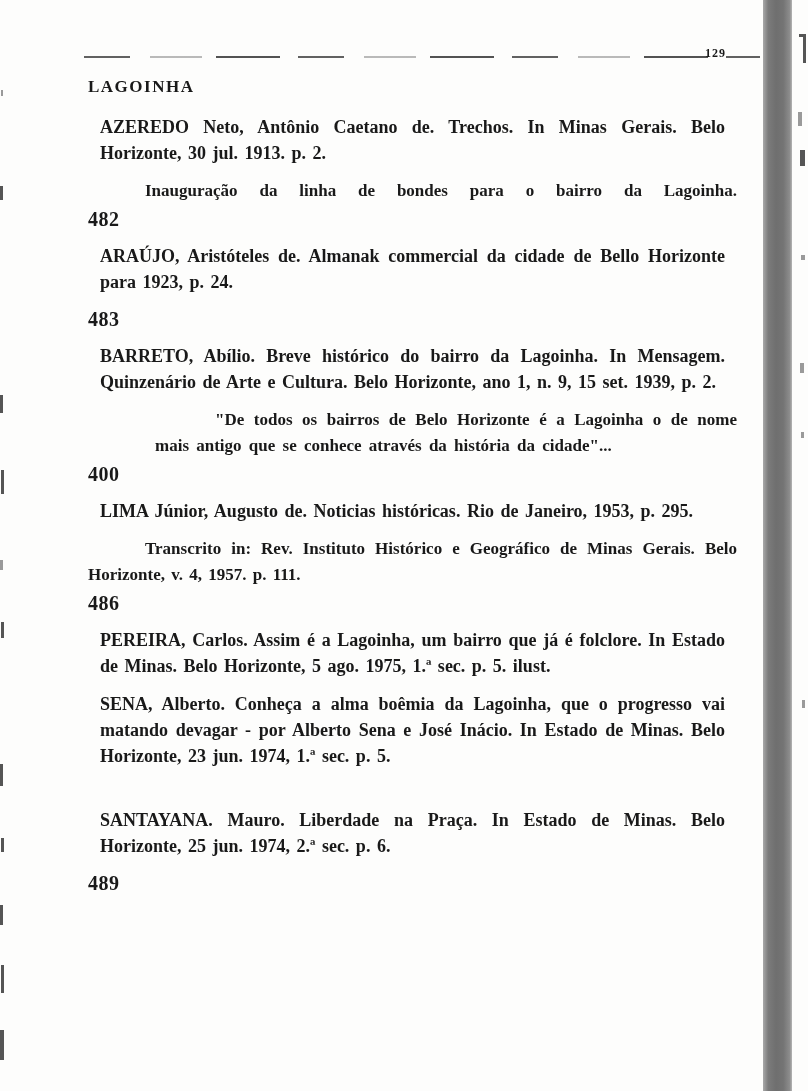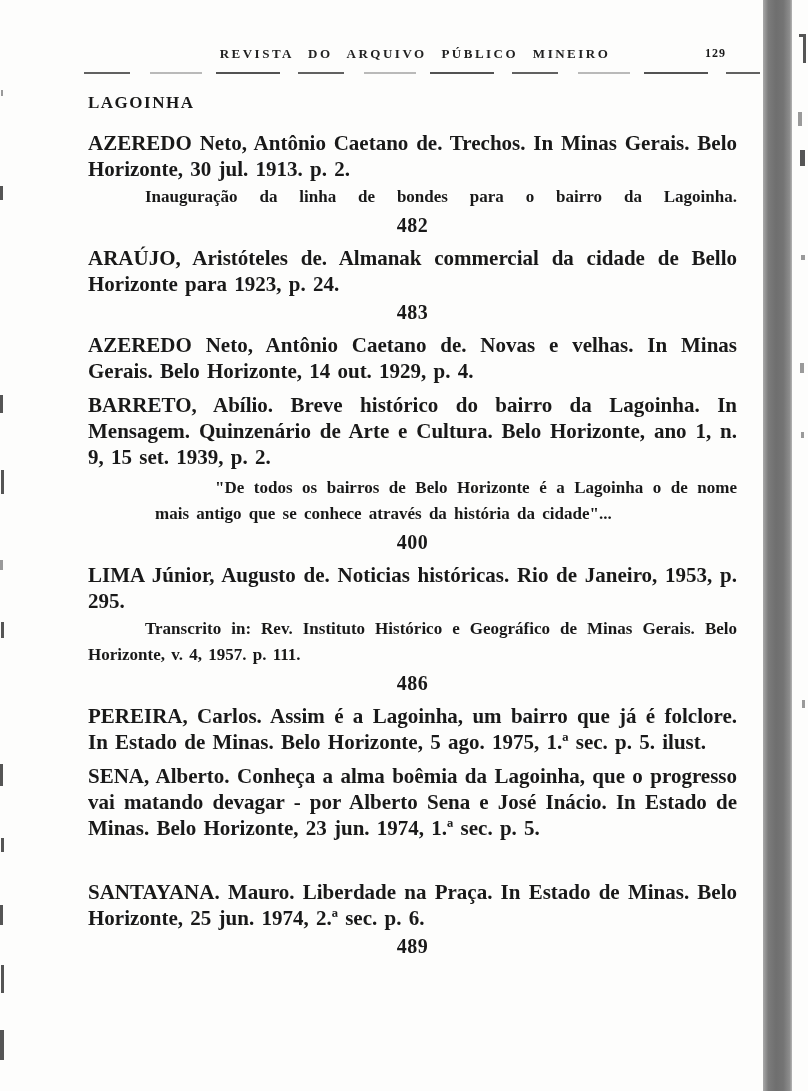--- a/index.html
+++ b/index.html
@@ -56,22 +56,22 @@
   .section-title{
     margin:16px 0 0 0;
     font-size:17px;
     letter-spacing:1.5px;
     line-height:26px;
   }
   .entry{margin-top:8px;}
   .entry.first{margin-top:14px;}
   .entry.gap-before{margin-top:38px;}
   .cite{
-    margin:0;
-    font-size:21px;
+    margin:12px;
+    font-size:18px;
     line-height:26px;
     text-align:justify;
     word-spacing:2px;
   }
   .note{
     margin:2px 0 0 0;
     font-size:17px;
     line-height:26px;
     text-align:justify;
     text-indent:57px;
@@ -86,61 +86,59 @@
     font-size:17px;
     line-height:26px;
     text-align:justify;
     text-indent:60px;
     word-spacing:3px;
   }
   .num{
     margin:3px 0 1px 0;
     font-size:20px;
     line-height:24px;
-    text-align:center;
+    text-align:left;
     letter-spacing:.5px;
   }
   
   .gutter-band{
     position:absolute;
     top:0;bottom:0;
     left:763px;width:29px;
     background:linear-gradient(90deg,#a9a9a9 0%,#7b7b7b 18%,#6f6f6f 45%,#747474 70%,#8d8d8d 92%,#b5b5b5 100%);
   }
   .mark{position:absolute;background:#555;}
   .mark.faint{background:#9a9a9a;}
 </style>
 </head>
 <body>
 
 <div class="page">
 
   <div class="header">
-    <span class="journal-title">REVISTA DO ARQUIVO PÚBLICO MINEIRO</span>
     <span class="page-number">129</span>
   </div>
   <div class="header-rule"></div>
 
   <div class="content">
 
     <h1 class="section-title">LAGOINHA</h1>
 
     <section class="entry first">
       <p class="cite">AZEREDO Neto, Antônio Caetano de. Trechos. In Minas Gerais. Belo Horizonte, 30 jul. 1913. p. 2.</p>
       <p class="note stretch">Inauguração da linha de bondes para o bairro da Lagoinha.</p>
       <div class="num">482</div>
     </section>
 
     <section class="entry">
       <p class="cite">ARAÚJO, Aristóteles de. Almanak commercial da cidade de Bello Horizonte para 1923, p. 24.</p>
       <div class="num">483</div>
     </section>
 
     <section class="entry">
-      <p class="cite">AZEREDO Neto, Antônio Caetano de. Novas e velhas. In Minas Gerais. Belo Horizonte, 14 out. 1929, p. 4.</p>
     </section>
 
     <section class="entry">
       <p class="cite">BARRETO, Abílio. Breve histórico do bairro da Lagoinha. In Mensagem. Quinzenário de Arte e Cultura. Belo Horizonte, ano 1, n. 9, 15 set. 1939, p. 2.</p>
       <p class="quote">"De todos os bairros de Belo Horizonte é a Lagoinha o de nome mais antigo que se conhece através da história da cidade"...</p>
       <div class="num">400</div>
     </section>
 
     <section class="entry">
       <p class="cite">LIMA Júnior, Augusto de. Noticias históricas. Rio de Janeiro, 1953, p. 295.</p>

